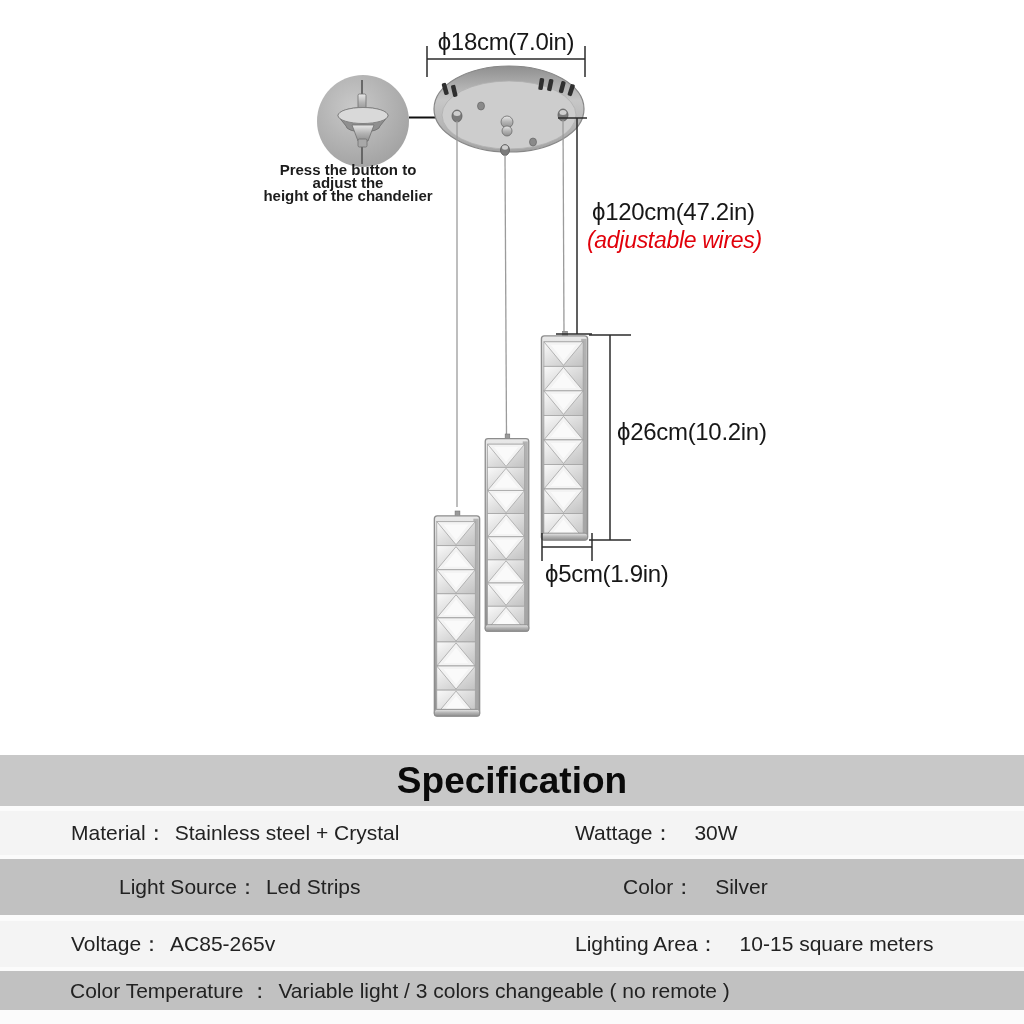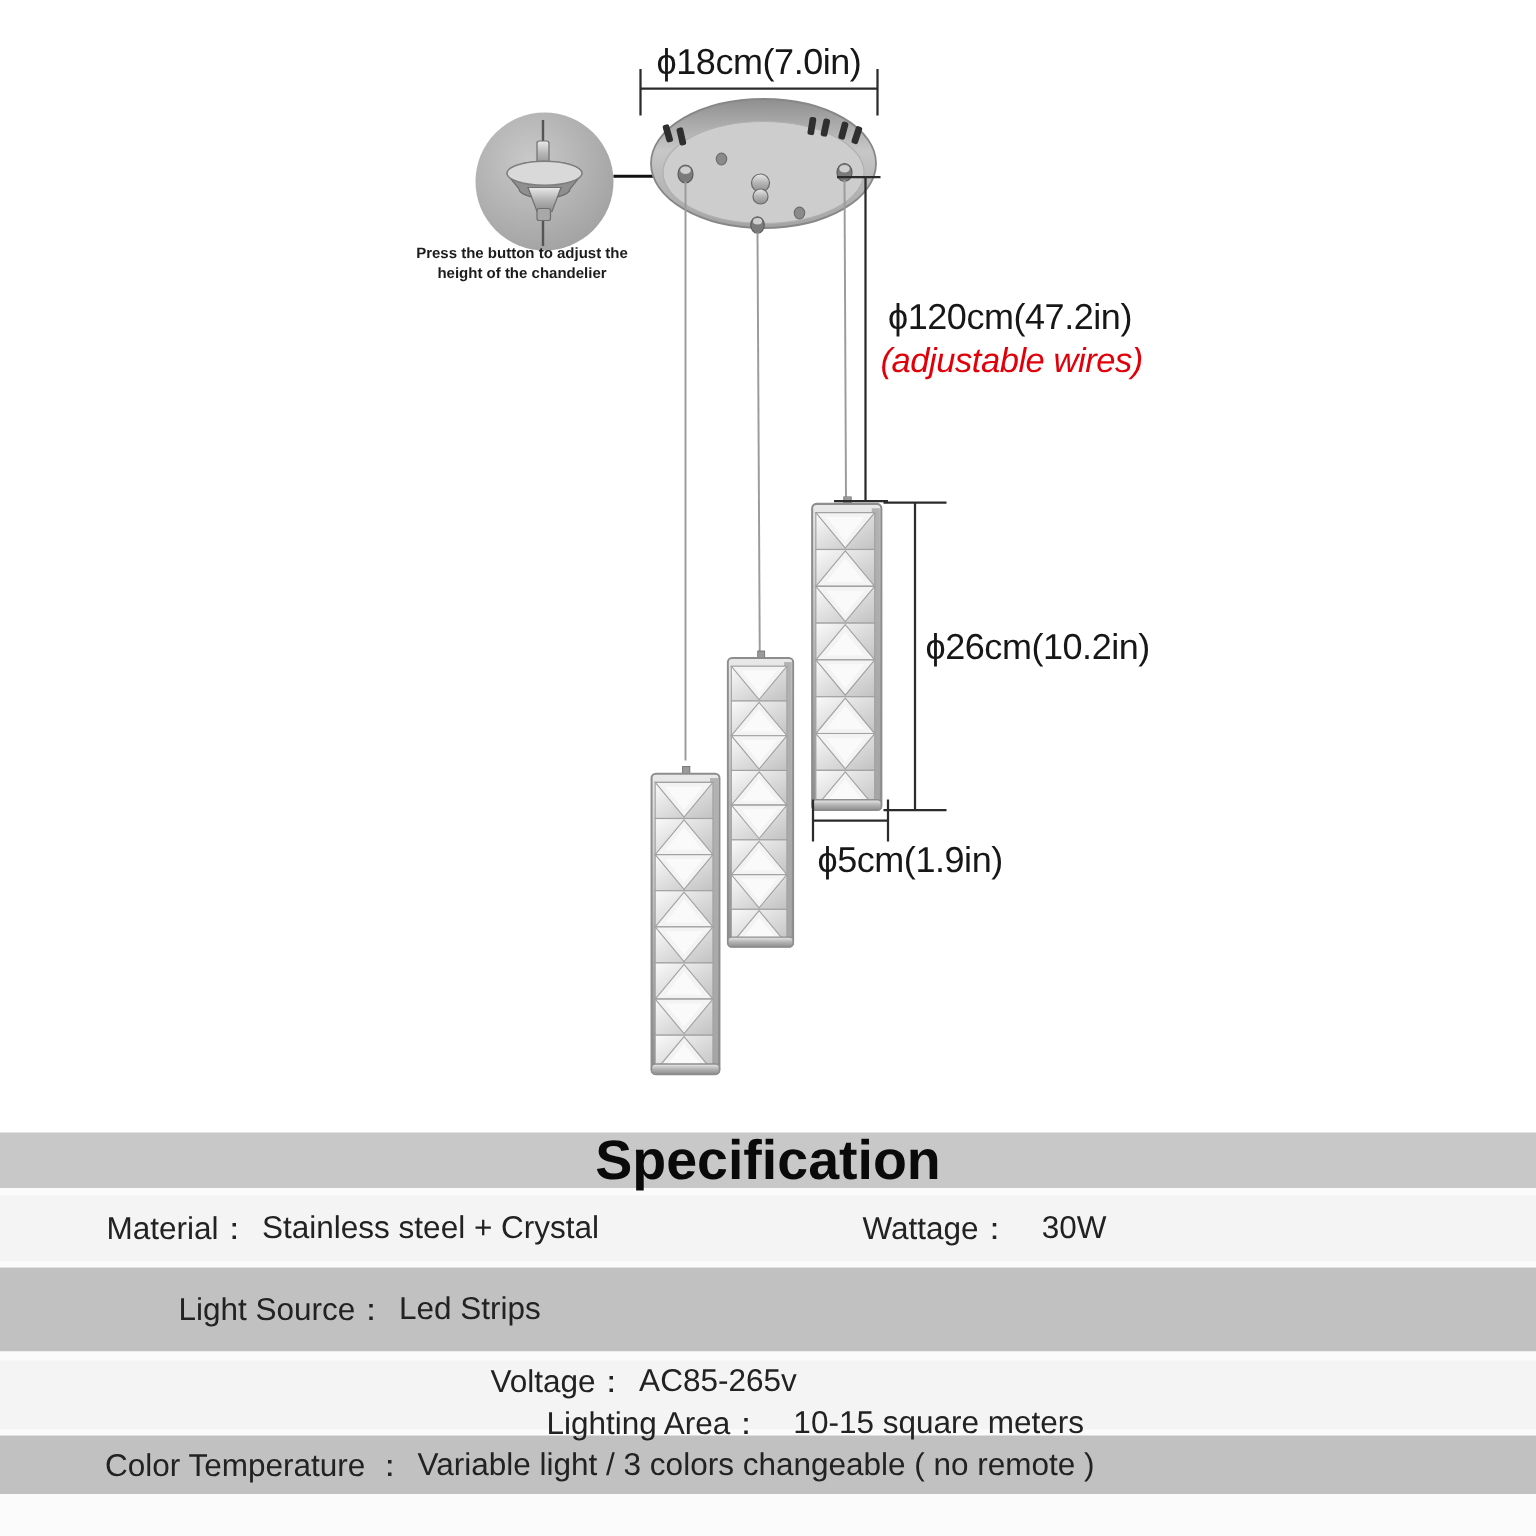--- a/index.html
+++ b/index.html
@@ -8,30 +8,30 @@
   
   .diagram{position:absolute;left:0;top:0;width:1024px;height:755px;}
   .diagram svg{position:absolute;left:0;top:0;}
   .dlabel{position:absolute;font-size:24px;color:#171717;white-space:nowrap;letter-spacing:-0.3px;}
   #lab-canopy{left:427px;top:28px;width:158px;text-align:center;}
   #lab-wires{left:592px;top:198px;}
   #lab-wires-note{left:587px;top:227px;font-size:23px;color:#e1000a;font-style:italic;}
   #lab-length{left:617px;top:418px;}
   #lab-width{left:545px;top:560px;}
   #inset-caption{position:absolute;left:260px;top:163px;width:176px;text-align:center;
-                 font-size:10px;font-weight:600;line-height:13px;color:#1c1c1c;}
+                 font-size:15px;font-weight:600;line-height:13px;color:#1c1c1c;}
   
   .spec{position:absolute;left:0;top:755px;width:1024px;height:269px;background:#fbfbfb;}
-  .spec-header{height:37px;background:#c8c8c8;display:flex;align-items:center;justify-content:center;
+  .spec-header{height:51px;background:#c8c8c8;display:flex;align-items:center;justify-content:center;
                font-size:37px;font-weight:bold;color:#0a0a0a;}
   .gap{height:5px;background:#fbfbfb;}
   .gap.g2{height:4px;} .gap.g3{height:6px;} .gap.g4{height:4px;}
   .row{display:flex;align-items:center;font-size:21px;color:#222222;}
   .row.light{background:#f4f4f4;} .row.dark{background:#c1c1c1;}
-  .r1{height:44px;} .r2{height:56px;padding-left:48px;} .r3{height:46px;flex-direction:column;} .r4{height:39px;}
+  .r1{height:44px;} .r2{height:56px;padding-left:48px;} .r3{height:46px;} .r4{height:39px;}
   .cell{display:flex;align-items:center;}
   .cell.left{width:512px;padding-left:71px;box-sizing:border-box;}
   .cell.right{flex:1;padding-left:63px;box-sizing:border-box;gap:13px;}
   .cell.full{width:100%;padding-left:70px;box-sizing:border-box;}
   .val{margin-left:8px;}
 </style>
 </head>
 <body>
 
 <div class="canvas">
@@ -190,20 +190,24 @@
         <span class="lbl">Wattage：</span>
         <span class="val">30W</span>
       </div>
     </div>
     <div class="gap g2"></div>
     <div class="row dark r2">
       <div class="cell left">
         <span class="lbl">Light Source：</span>
         <span class="val">Led Strips</span>
       </div>
+      <div class="cell right">
+        <span class="lbl">Color：</span>
+        <span class="val">Silver</span>
+      </div>
     </div>
     <div class="gap g3"></div>
     <div class="row light r3">
       <div class="cell left">
         <span class="lbl">Voltage：</span>
         <span class="val">AC85-265v</span>
       </div>
       <div class="cell right">
         <span class="lbl">Lighting Area：</span>
         <span class="val">10-15 square meters</span>

